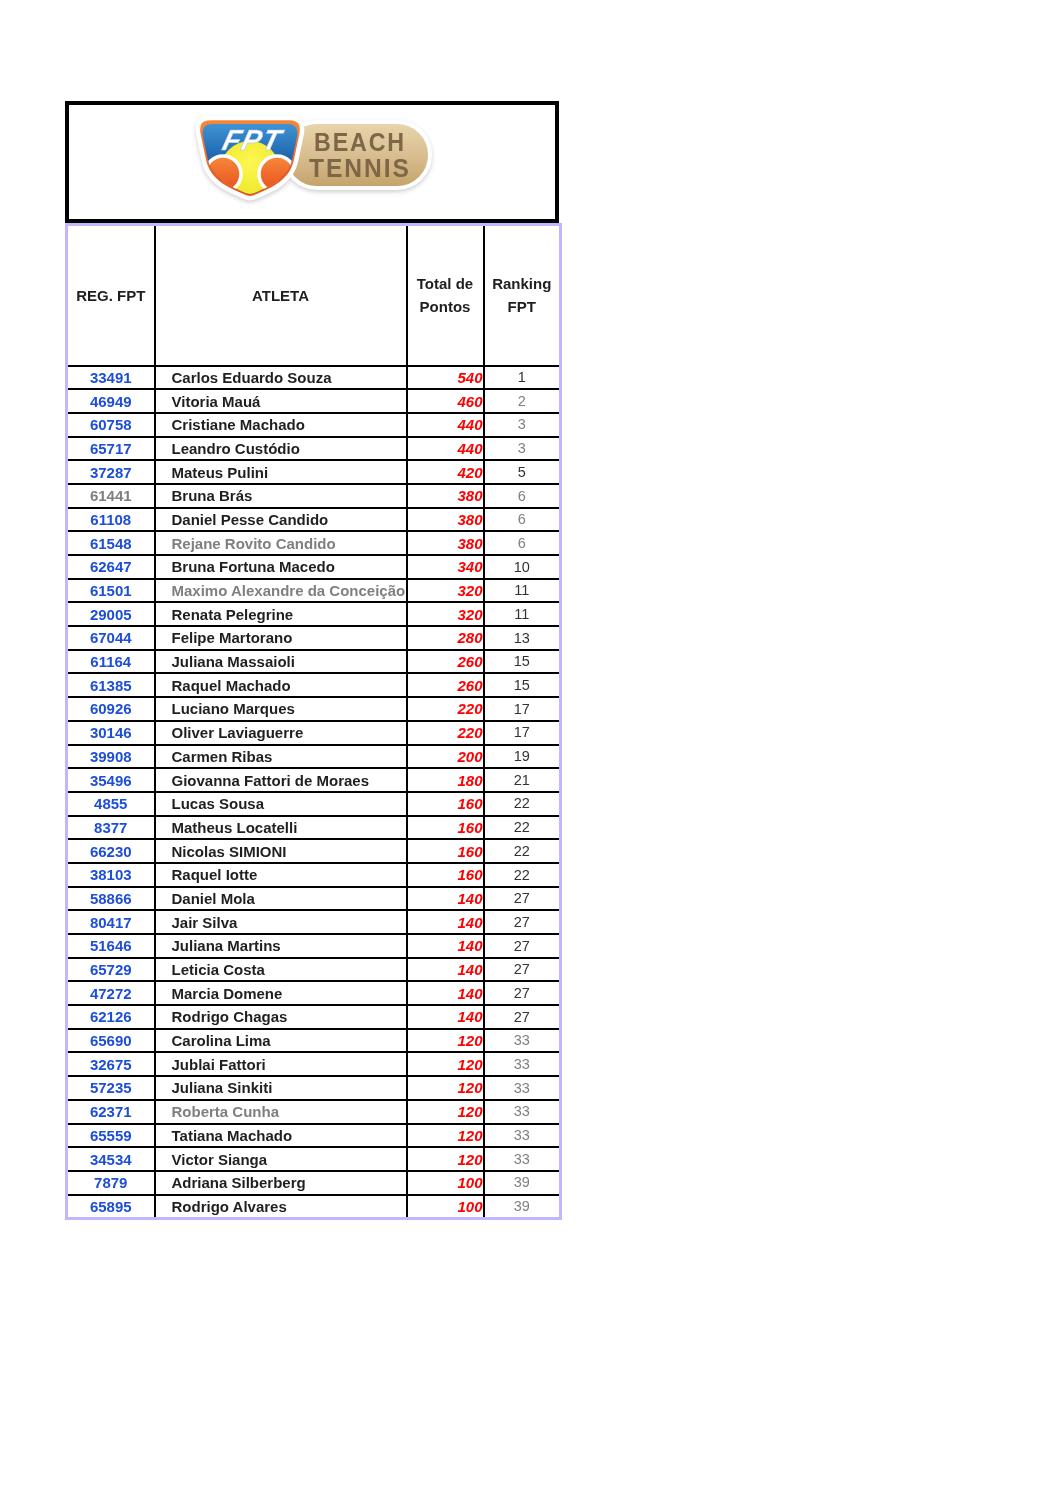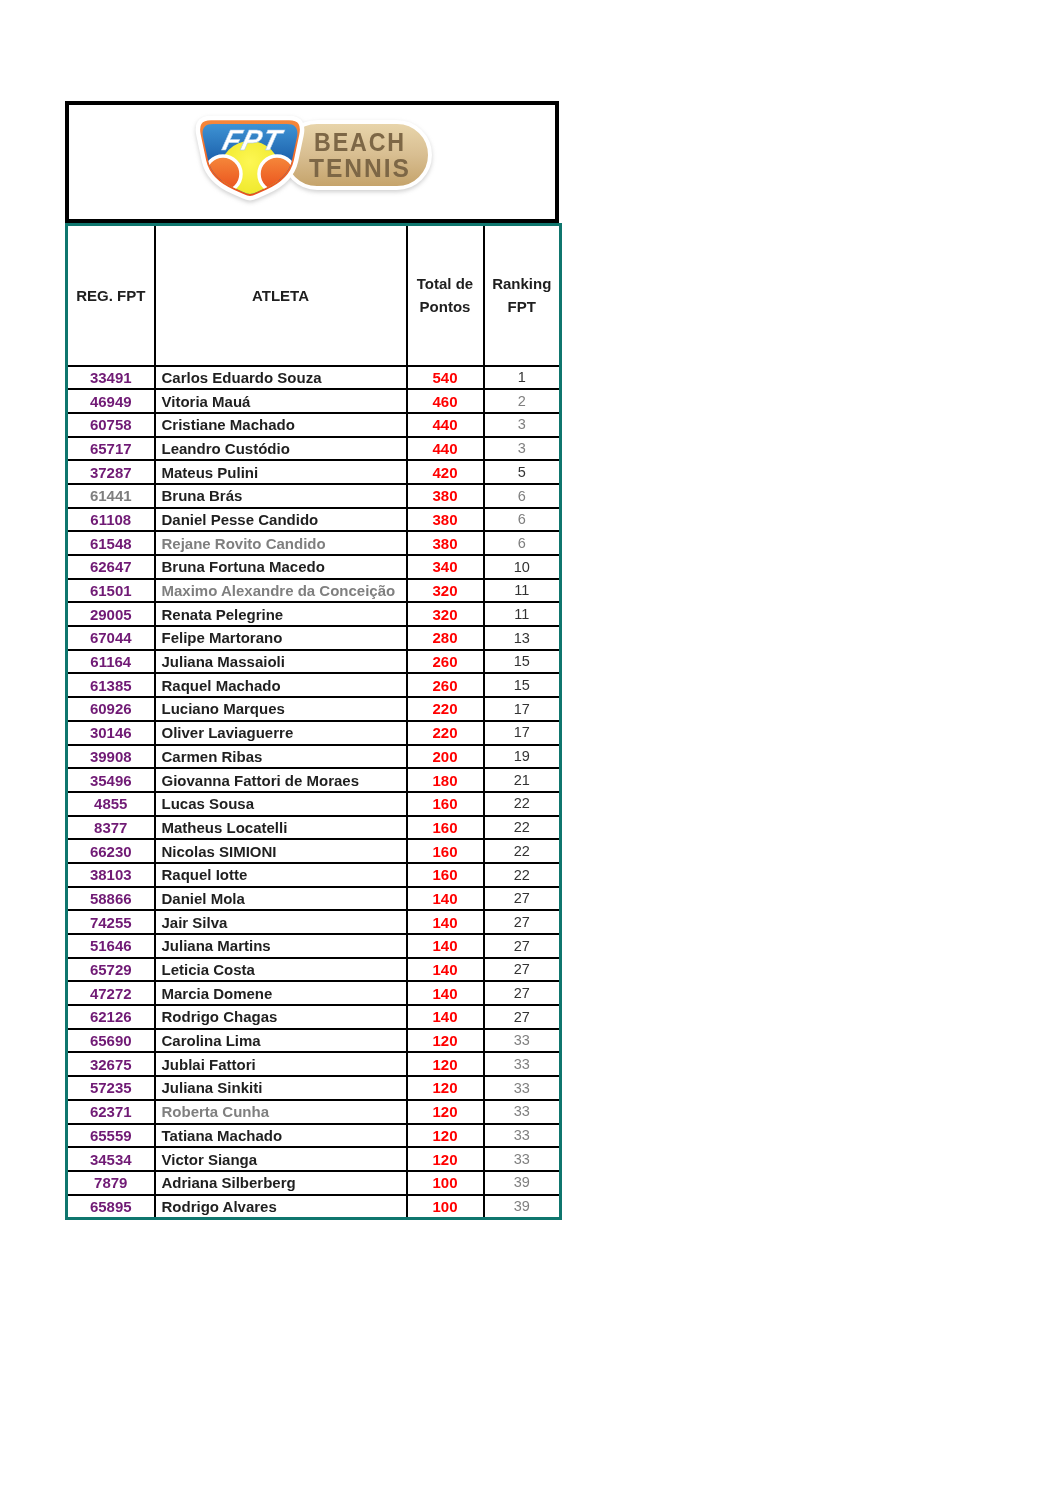--- a/index.html
+++ b/index.html
@@ -20,21 +20,21 @@
     background:#ffffff;
     display:flex; justify-content:center; align-items:flex-start;
   }
   .logo-svg { margin-top:3px; filter:drop-shadow(0 2px 2px rgba(120,120,120,0.35)); }
 
   
   table.rank-table {
     border-collapse:collapse;
     table-layout:fixed;
     width:494px;
-    border:3px solid #0f766e;
+    border:3px solid #c4b5fd;
   }
   .rank-table col.c-reg   { width:88px; }
   .rank-table col.c-name  { width:252px; }
   .rank-table col.c-pts   { width:77px; }
   .rank-table col.c-rank  { width:77px; }
 
   .rank-table th {
     box-sizing:border-box;
     border:2px solid #000000;
     height:141px;
@@ -52,23 +52,23 @@
     border:2px solid #000000;
     height:23.7px;
     padding:0;
     font-size:15px;
     line-height:1;
     vertical-align:middle;
     background:#ffffff;
     white-space:nowrap;
     overflow:hidden;
   }
-  td.reg   { text-align:center; font-weight:bold; color:#701a75; }
-  td.name  { text-align:left; padding-left:6px; font-weight:bold; color:#1f1f1f; }
-  td.points{ text-align:center; font-weight:bold; color:#ff0000; }
+  td.reg   { text-align:center; font-weight:bold; color:#1d4ed8; }
+  td.name  { text-align:left; padding-left:16px; font-weight:bold; color:#1f1f1f; }
+  td.points{ text-align:right; font-weight:bold; color:#ff0000;font-style:italic; }
   td.rank  { text-align:center; font-weight:400; color:#333333; font-size:14.5px; }
   .muted   { color:#7f7f7f !important; }
 </style>
 </head>
 <body>
 
 <div class="page">
   <div class="sheet">
 
     <div class="logo-box">
@@ -269,21 +269,21 @@
             <td class="points">160</td>
             <td class="rank">22</td>
           </tr>
           <tr>
             <td class="reg">58866</td>
             <td class="name">Daniel Mola</td>
             <td class="points">140</td>
             <td class="rank">27</td>
           </tr>
           <tr>
-            <td class="reg">74255</td>
+            <td class="reg">80417</td>
             <td class="name">Jair Silva</td>
             <td class="points">140</td>
             <td class="rank">27</td>
           </tr>
           <tr>
             <td class="reg">51646</td>
             <td class="name">Juliana Martins</td>
             <td class="points">140</td>
             <td class="rank">27</td>
           </tr>

